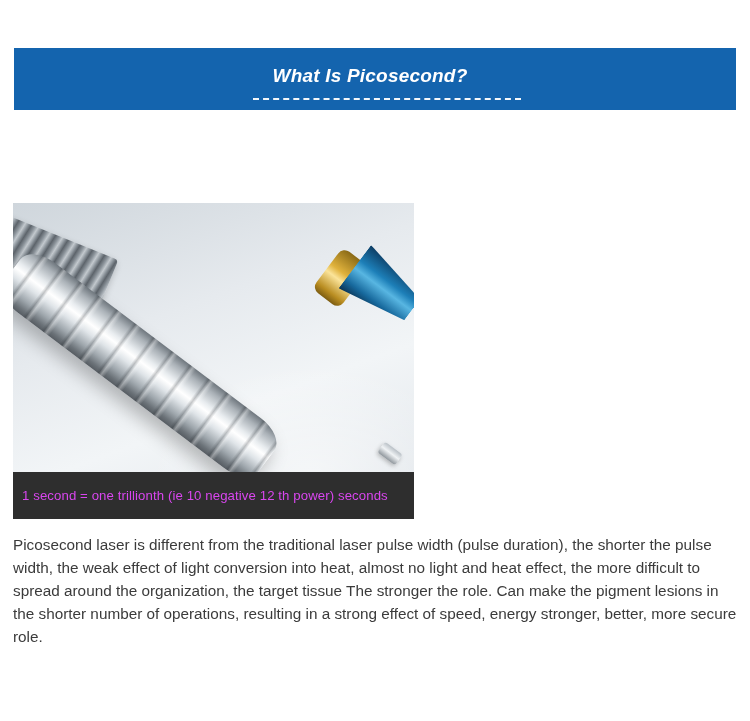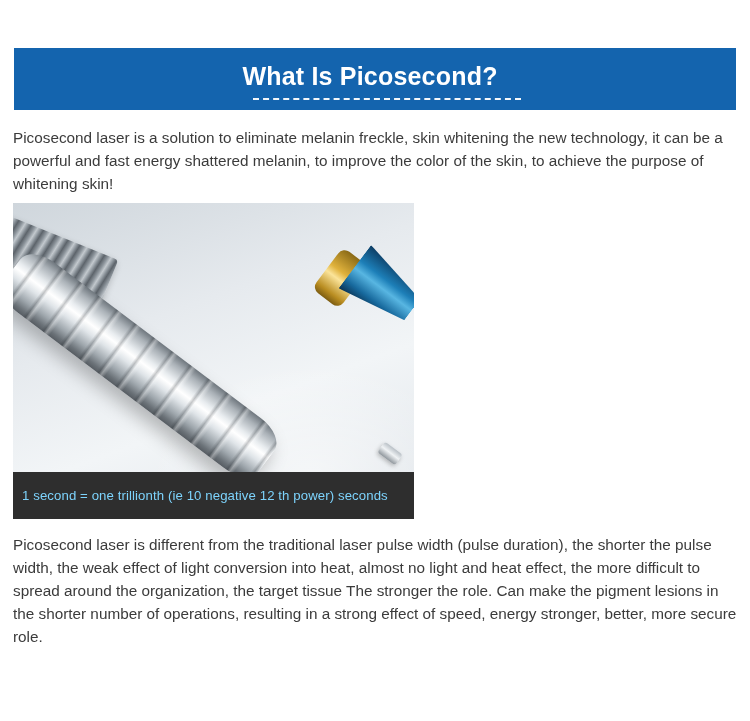--- a/index.html
+++ b/index.html
@@ -55,23 +55,24 @@
   .banner-title {
     position: absolute;
     left: 14px;
     top: 48px;
     width: 712px;
     height: 56px;
     display: flex;
     align-items: center;
     justify-content: center;
     color: #ffffff;
-    font-size: 25px;
+    font-size: 19px;
     font-weight: bold;
     letter-spacing: 0.2px;
+    font-style: italic;
   }
   .banner-underline {
     position: absolute;
     left: 253px;
     top: 98px;
     width: 268px;
     height: 0;
     border-bottom: 2px dashed #ffffff;
     opacity: 0.95;
   }
@@ -200,40 +201,39 @@
     position: absolute;
     left: 0;
     bottom: 0;
     width: 401px;
     height: 47px;
     background: #2e2e2e;
     display: flex;
     align-items: center;
   }
   .caption-text {
-    color: #7dd3fc;
+    color: #d946ef;
     font-size: 13.2px;
     padding-left: 9px;
     letter-spacing: 0.1px;
   }
 </style>
 </head>
 <body>
 
 <div class="page">
 
   <div class="banner-wrap">
     <div class="banner-flap-left"></div>
     <div class="banner-flap-right"></div>
     <div class="banner-bar"></div>
     <div class="banner-title">What Is Picosecond?</div>
     <div class="banner-underline"></div>
   </div>
 
-  <p class="para para-top">Picosecond laser is a solution to eliminate melanin freckle, skin whitening the new technology, it can be a powerful and fast energy shattered melanin, to improve the color of the skin, to achieve the purpose of whitening skin!</p>
 
   <div class="figure">
     <div class="photo">
       <div class="cable"></div>
       <div class="handpiece">
         <div class="grooves"></div>
       </div>
       <div class="ring-gold"></div>
       <div class="cone-blue"></div>
 

